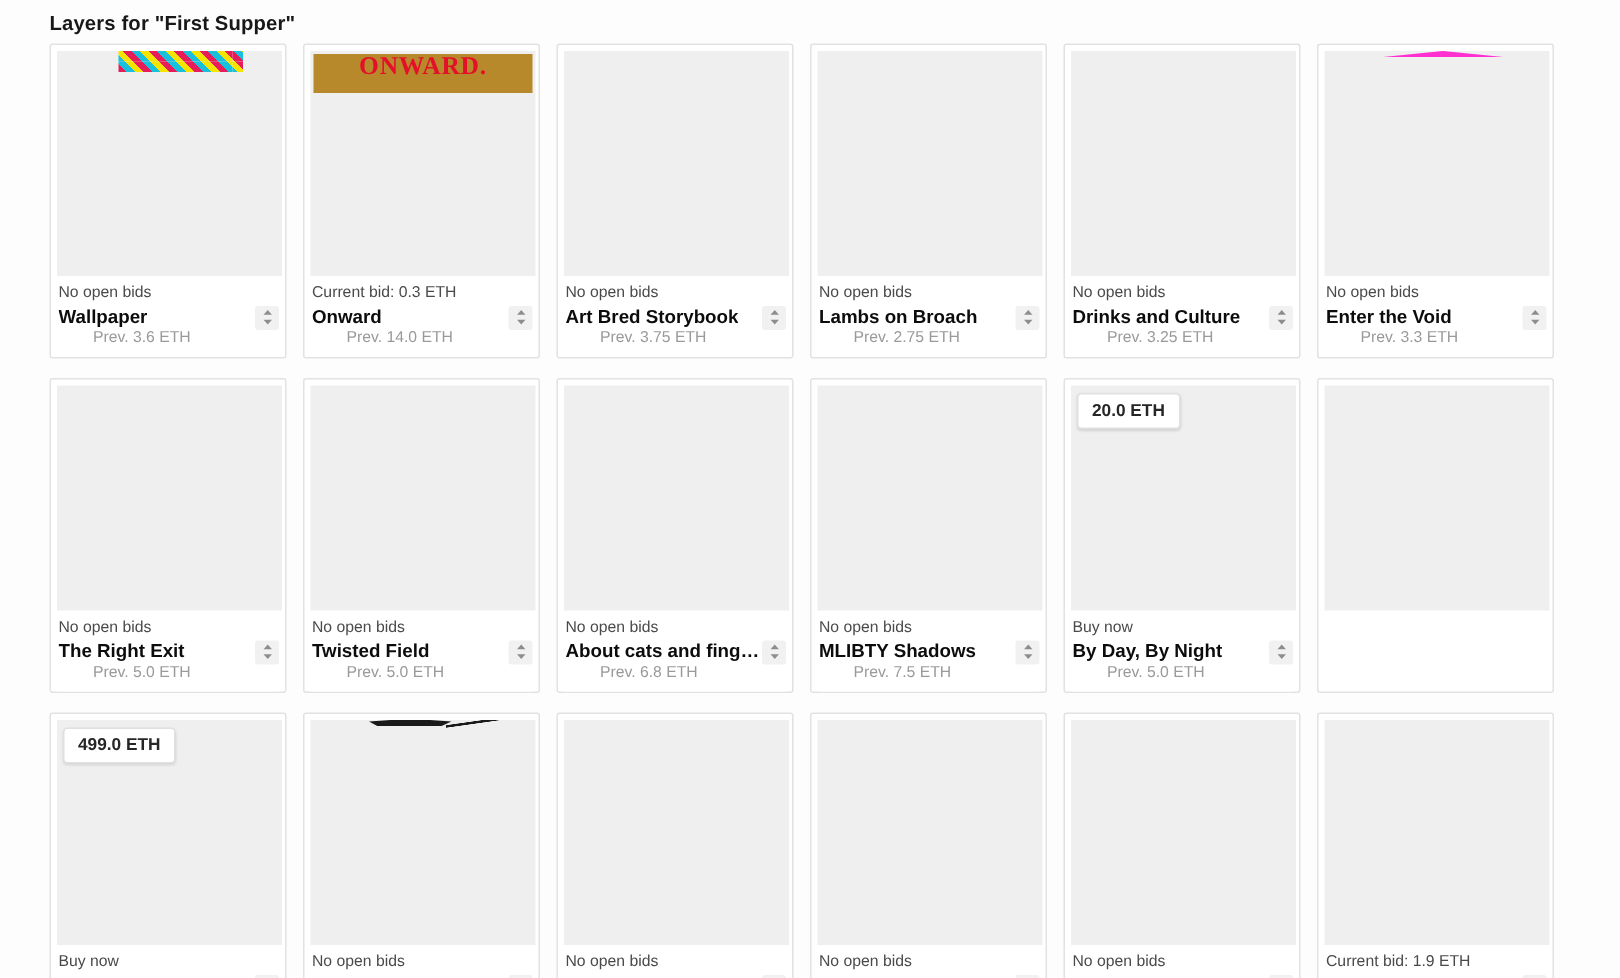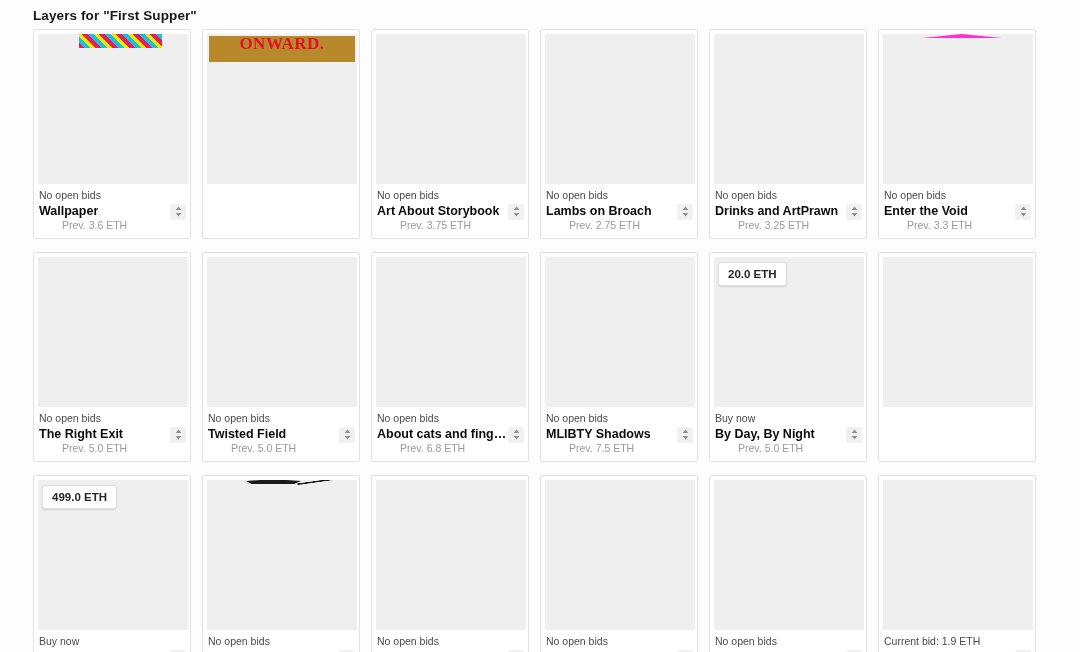--- a/index.html
+++ b/index.html
@@ -436,32 +436,45 @@
           <div class="prev">Prev. 3.6 ETH</div>
         </div>
       </div>
       <div class="card">
         <div class="thumb">
           <div class="thumb-art art-onward">
             <div class="onward-face"></div>
             <div class="onward-mask"></div>
           </div>
         </div>
+        <div class="meta">
+          <div class="status">Current bid: 0.3 ETH</div>
+          <div class="title-row">
+            <div class="title">Onward</div>
+            <div class="stepper">
+              <svg width="9" height="11" viewBox="0 0 9 11" aria-hidden="true">
+                <path d="M4.5 0.6 L7.3 3.9 L1.7 3.9 Z" fill="#8d8d8d"></path>
+                <path d="M4.5 10.4 L1.7 7.1 L7.3 7.1 Z" fill="#8d8d8d"></path>
+              </svg>
+            </div>
+          </div>
+          <div class="prev">Prev. 14.0 ETH</div>
+        </div>
       </div>
       <div class="card">
         <div class="thumb">
           <div class="thumb-art art-artbred">
             <div class="fig-a"></div>
             <div class="fig-b"></div>
           </div>
         </div>
         <div class="meta">
           <div class="status">No open bids</div>
           <div class="title-row">
-            <div class="title">Art About Storybook</div>
+            <div class="title">Art Bred Storybook</div>
             <div class="stepper">
               <svg width="9" height="11" viewBox="0 0 9 11" aria-hidden="true">
                 <path d="M4.5 0.6 L7.3 3.9 L1.7 3.9 Z" fill="#8d8d8d"></path>
                 <path d="M4.5 10.4 L1.7 7.1 L7.3 7.1 Z" fill="#8d8d8d"></path>
               </svg>
             </div>
           </div>
           <div class="prev">Prev. 3.75 ETH</div>
         </div>
       </div>
@@ -483,21 +496,21 @@
           <div class="prev">Prev. 2.75 ETH</div>
         </div>
       </div>
       <div class="card">
         <div class="thumb">
           <div class="thumb-art art-drinks"></div>
         </div>
         <div class="meta">
           <div class="status">No open bids</div>
           <div class="title-row">
-            <div class="title">Drinks and ArtPrawn</div>
+            <div class="title">Drinks and Culture</div>
             <div class="stepper">
               <svg width="9" height="11" viewBox="0 0 9 11" aria-hidden="true">
                 <path d="M4.5 0.6 L7.3 3.9 L1.7 3.9 Z" fill="#8d8d8d"></path>
                 <path d="M4.5 10.4 L1.7 7.1 L7.3 7.1 Z" fill="#8d8d8d"></path>
               </svg>
             </div>
           </div>
           <div class="prev">Prev. 3.25 ETH</div>
         </div>
       </div>

